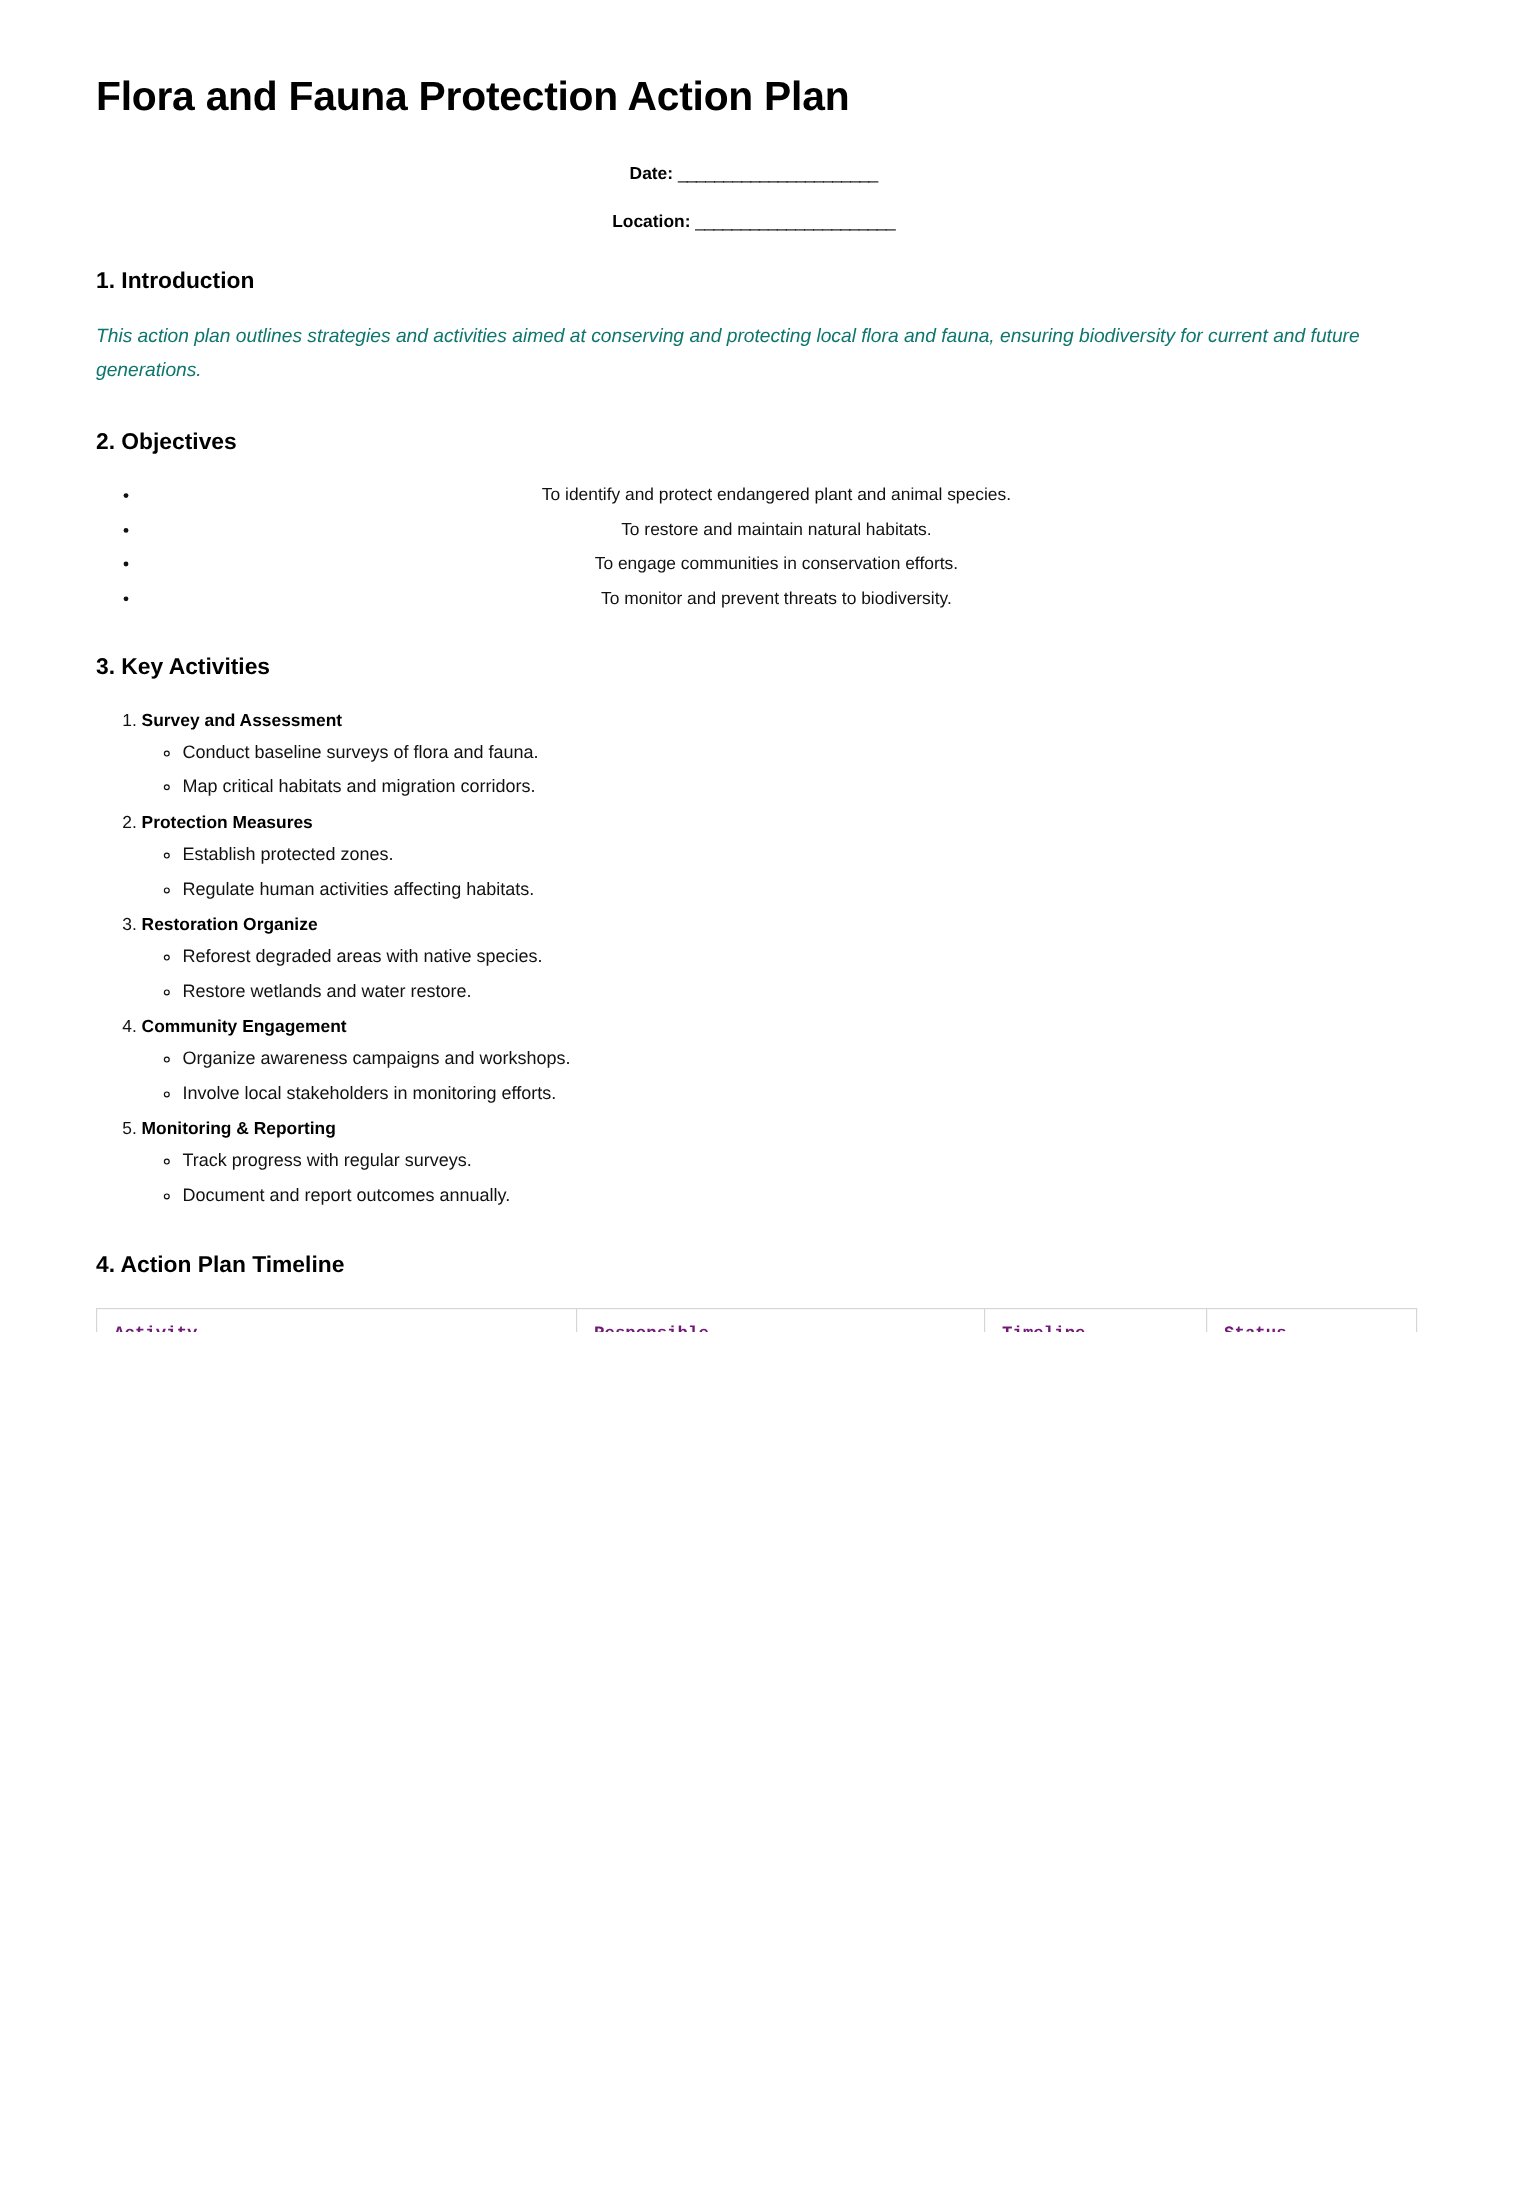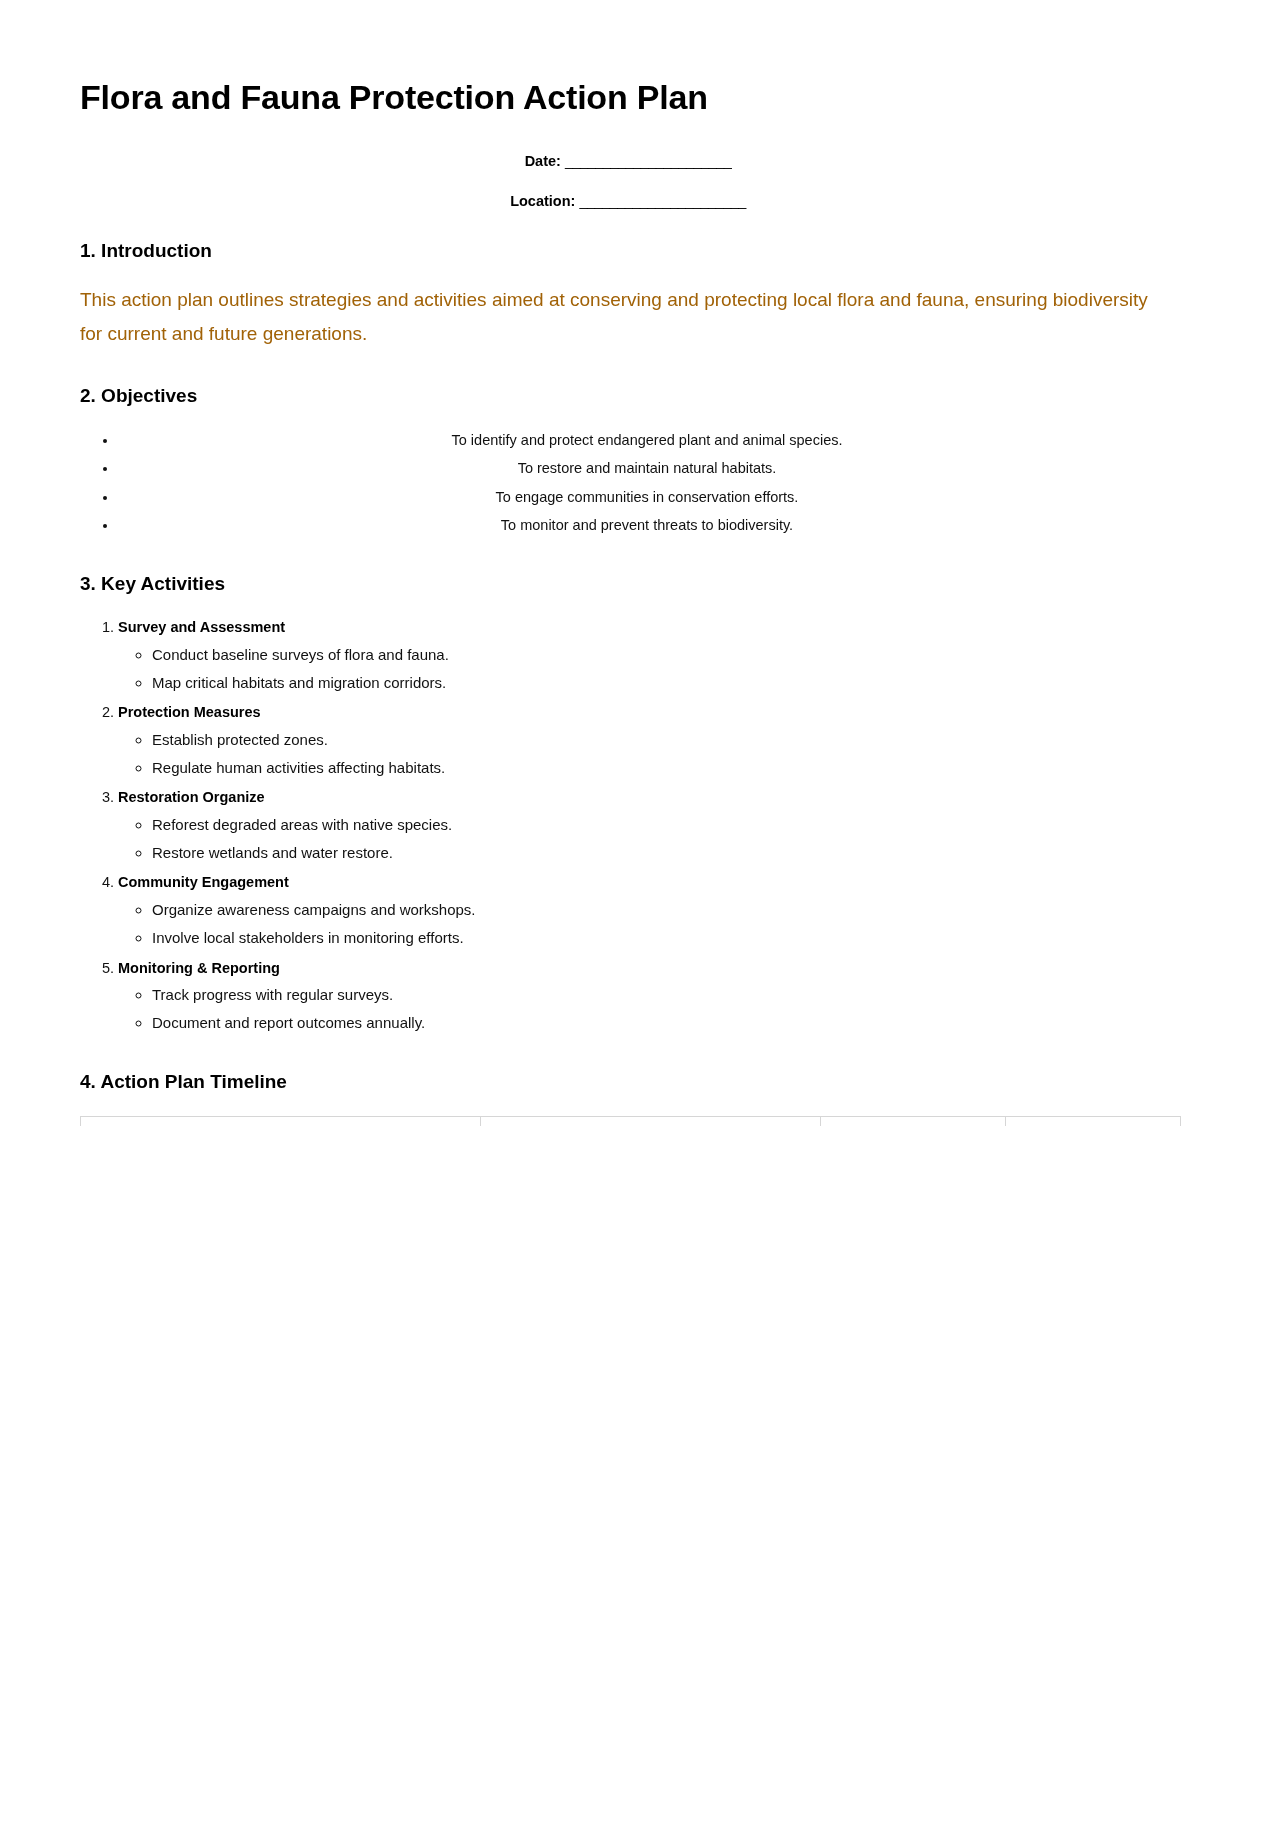--- a/index.html
+++ b/index.html
@@ -17,21 +17,21 @@
   .page {
     position: relative;
     width: 1263px;
     height: 1832px;
     background: #ffffff;
     box-sizing: border-box;
   }
   .page-clip {
     position: absolute;
     left: 0;
-    top: 16px;
+    top: 0;
     width: 1256px;
     height: 1110px;
     overflow: hidden;
   }
   .content {
     padding: 62px 80px 0 80px;
   }
   h1.doc-title {
     font-family: "Liberation Sans", sans-serif;
     font-size: 34px;
@@ -55,25 +55,26 @@
   }
   h2.section-title {
     font-size: 19px;
     font-weight: bold;
     margin: 34px 0 20px 0;
     line-height: 1.3;
     color: #000;
   }
   h2.section-title.first { margin-top: 27px; }
   p.body-text {
-    font-size: 19px;
+    font-size: 16px;
     line-height: 1.75;
     margin: 0 0 6px 0;
-    color: #a16207;
+    color: #0f766e;
     max-width: 1090px;
+    font-style: italic;
   }
   ul.objectives {
     margin: 0 0 4px 0;
     padding-left: 38px;
     list-style-type: disc;
   }
   ul.objectives li {
     font-size: 14.5px;
     line-height: 1.62;
     margin-bottom: 5px;

